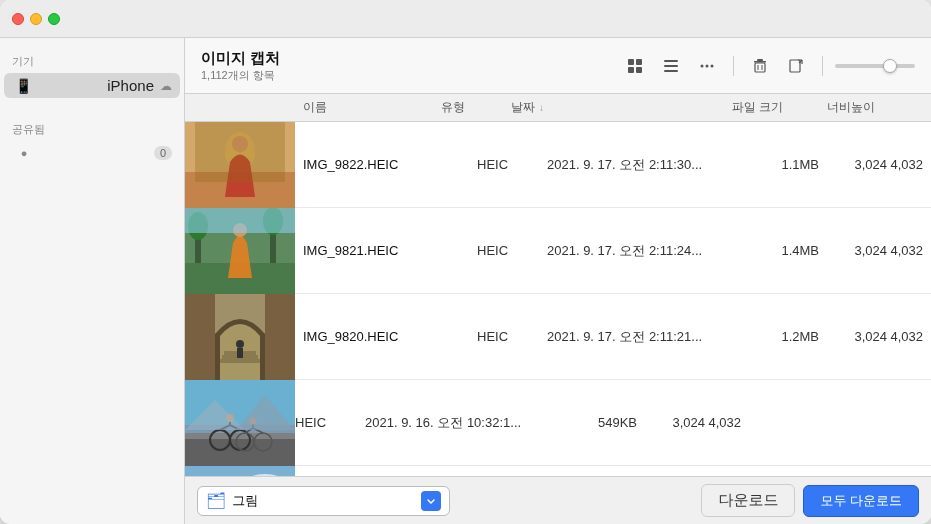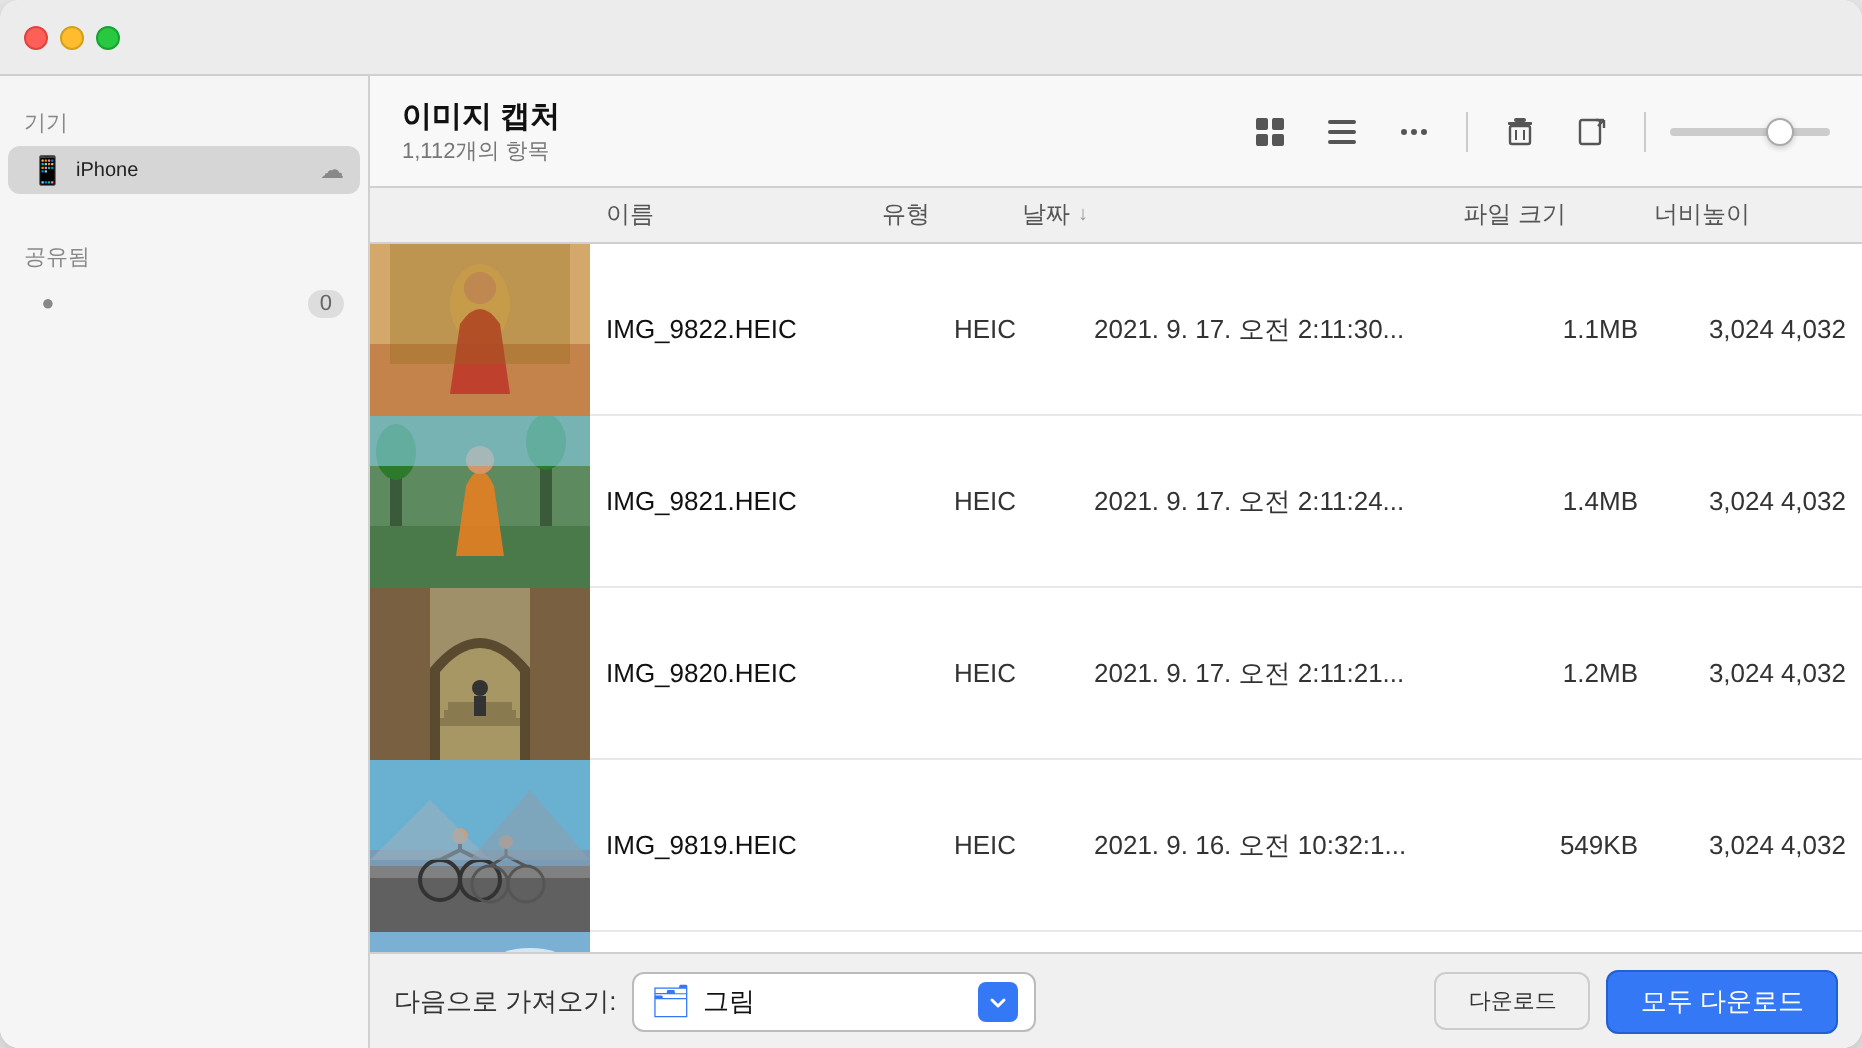--- a/index.html
+++ b/index.html
@@ -96,23 +96,24 @@
       height: 16px;
       display: flex;
       align-items: center;
       justify-content: center;
       color: #3478f6;
       font-size: 14px;
       flex-shrink: 0;
     }
 
     .sidebar-item-label {
-      font-size: 10px;
+      font-size: 15px;
       color: #222;
       flex: 1;
+      text-align: right;
     }
 
     .sidebar-item-badge {
       font-size: 11px;
       color: #666;
       background: #ddd;
       border-radius: 8px;
       padding: 1px 6px;
     }
 
@@ -368,21 +369,21 @@
       cursor: pointer;
     }
 
     .bottom-spacer { flex: 1; }
 
     .btn-download {
       padding: 6px 16px;
       background: #f0f0f0;
       border: 1px solid #ccc;
       border-radius: 6px;
-      font-size: 11px;
+      font-size: 15px;
       color: #333;
       cursor: pointer;
       white-space: nowrap;
     }
 
     .btn-download-all {
       padding: 6px 16px;
       background: #3478f6;
       border: 1px solid #2060d0;
       border-radius: 6px;
@@ -586,21 +587,20 @@
 
               <circle cx="60" cy="62" r="9" fill="none" stroke="#555" stroke-width="1.5"></circle>
               <circle cx="78" cy="62" r="9" fill="none" stroke="#555" stroke-width="1.5"></circle>
               <path d="M60 53 L68 48 L78 53 M68 48 L68 43" stroke="#555" stroke-width="1.5" fill="none"></path>
               <ellipse cx="68" cy="41" rx="3.5" ry="3.5" fill="#c8a080"></ellipse>
 
               <polygon points="0,50 30,20 60,50" fill="#9ab0c0" opacity="0.6"></polygon>
               <polygon points="50,50 80,15 110,50" fill="#8aa0b0" opacity="0.6"></polygon>
             </svg>
           </div>
-          <div class="file-name">IMG_9819.HEIC</div>
           <div class="file-type">HEIC</div>
           <div class="file-date">2021. 9. 16. 오전 10:32:1...</div>
           <div class="file-size">549KB</div>
           <div class="file-w">3,024</div>
           <div class="file-h">4,032</div>
         </div>
 
         <div class="file-row">
           <div class="file-thumb">
             <svg class="thumb-svg" viewBox="0 0 110 86" xmlns="http://www.w3.org/2000/svg">
@@ -617,21 +617,20 @@
               <rect x="0" y="68" width="110" height="18" fill="#a0c0d8" opacity="0.5"></rect>
 
               <polygon points="0,70 15,45 30,70" fill="#2d5a2d" opacity="0.8"></polygon>
             </svg>
           </div>
 
         </div>
       </div>
 
       <div class="bottom-bar">
-        <span class="bottom-label">다음으로 가져오기:</span>
         <div class="bottom-folder-select">
           <span class="folder-icon">🗂</span>
           <span class="folder-name">그림</span>
           <div class="folder-dropdown-btn">
             <svg width="10" height="10" viewBox="0 0 10 10" fill="none">
               <path d="M2 4 L5 7 L8 4" stroke="white" stroke-width="1.5" stroke-linecap="round" stroke-linejoin="round"></path>
             </svg>
           </div>
         </div>
         <div class="bottom-spacer"></div>

